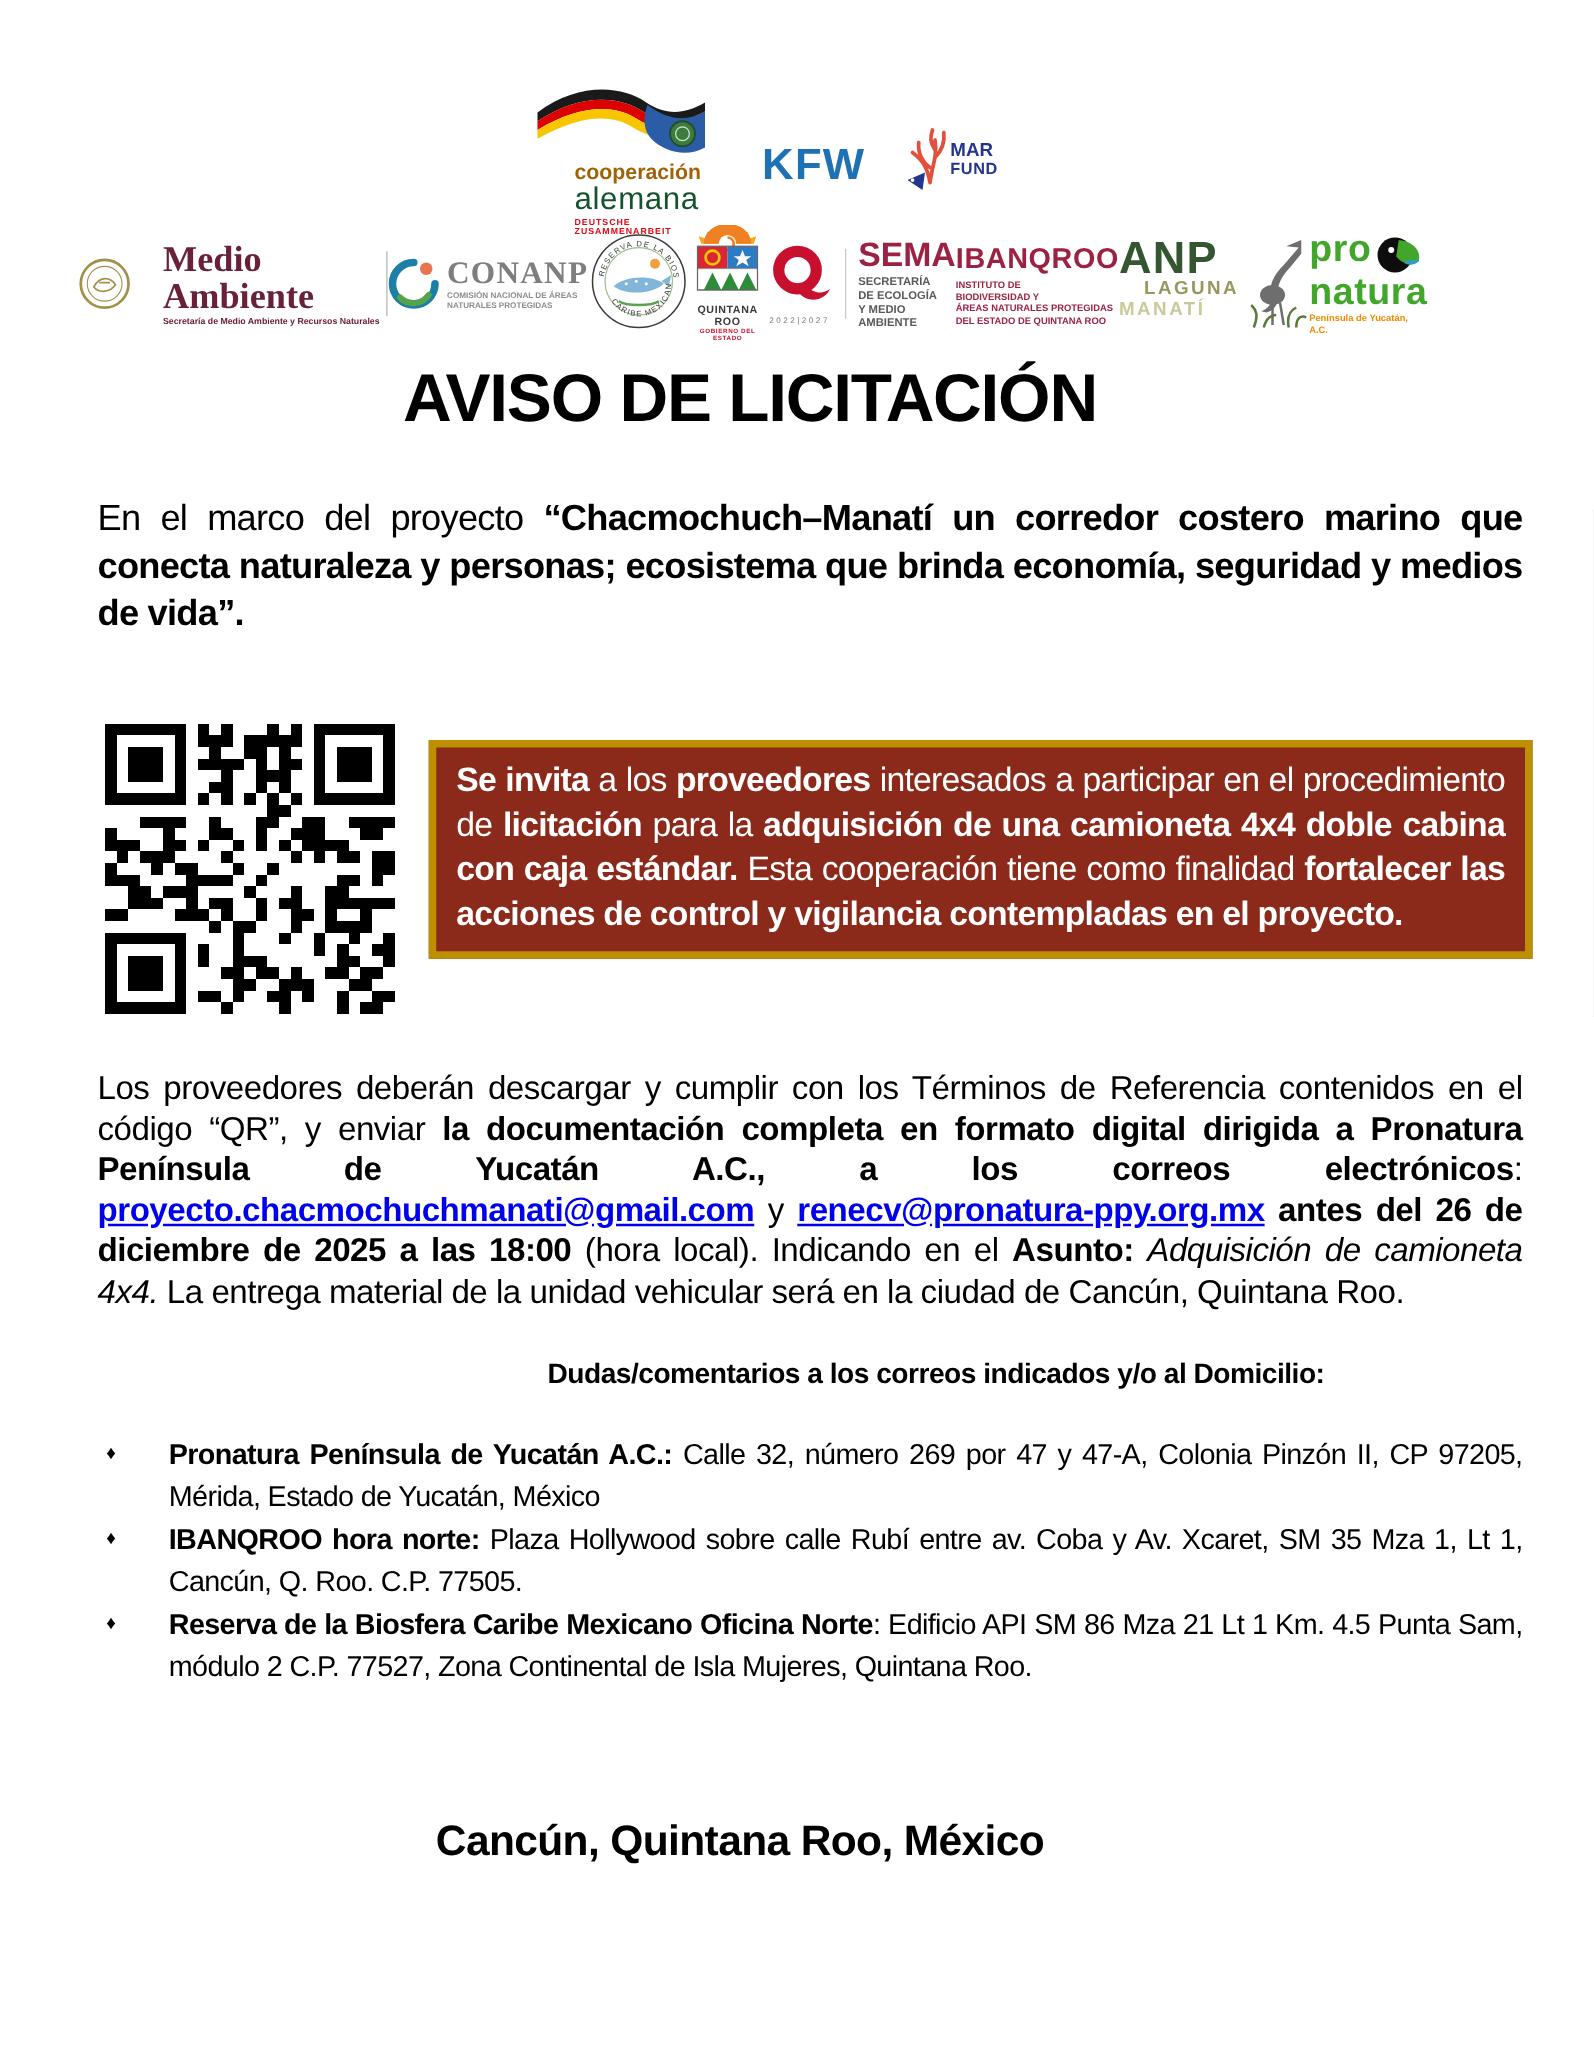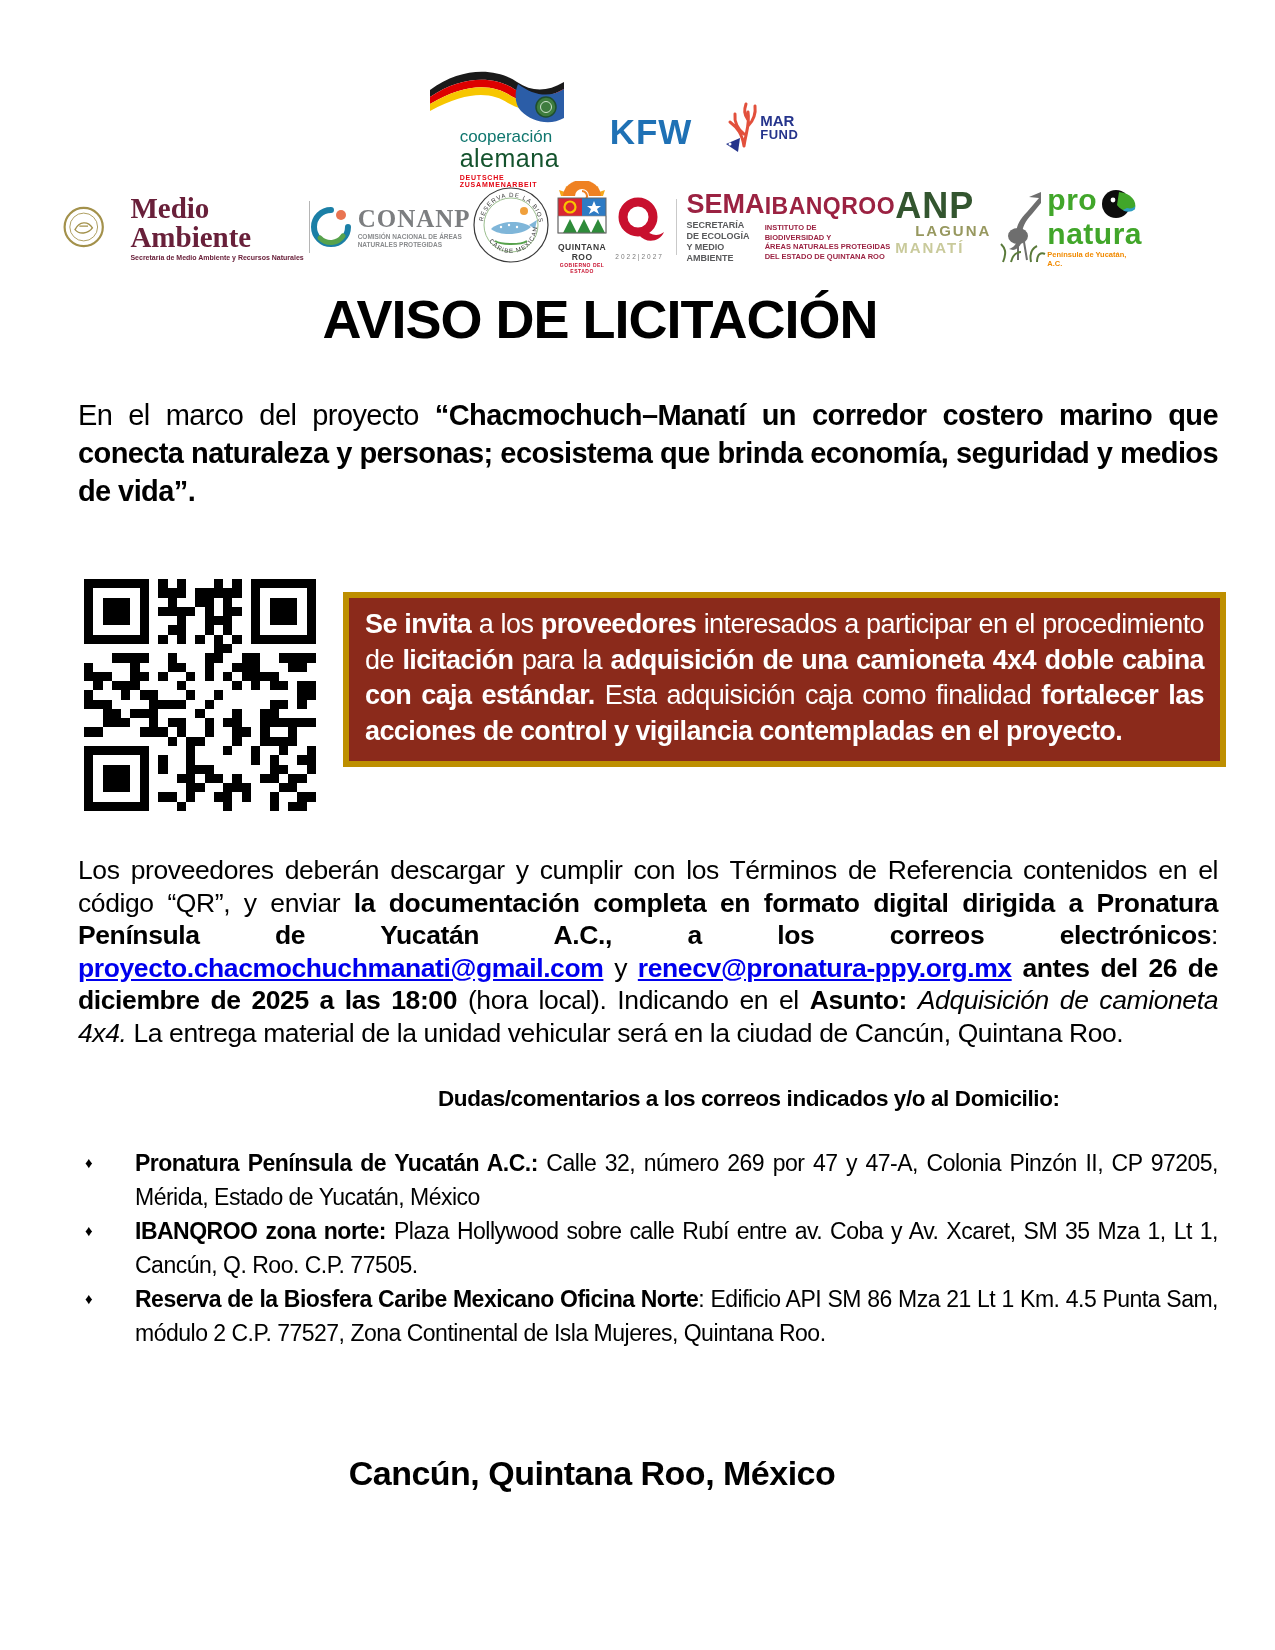--- a/index.html
+++ b/index.html
@@ -11,21 +11,21 @@
     font-family: "Liberation Sans", sans-serif;
     color: #000;
     overflow: hidden;
   }
   
   .logo-row1 {
     position: absolute; top: 62px; left: 0; width: 1220px;
     display: flex; justify-content: center; align-items: flex-start; gap: 28px;
   }
   .coop { width: 160px; text-align: left; }
-  .coop .t1 { font-weight: normal; font-size: 17px; color: #0f766e; line-height: 18px; margin-left: 38px;}
+  .coop .t1 { font-weight: bold; font-size: 17px; color: #a16207; line-height: 18px; margin-left: 38px;}
   .coop .t2 { font-size: 25px; color: #14532d; line-height: 25px; margin-left: 38px; letter-spacing: .5px;}
   .coop .t3 { font-size: 7px; font-weight: bold; color: #e30613; letter-spacing: .8px; margin-left: 38px; margin-top: 3px;}
   .kfw { margin-top: 50px; font-size: 35px; font-weight: bold; color: #1f71b5; letter-spacing: 1px; }
   .marfund { margin-top: 38px; position: relative; width: 78px; height: 62px; }
   .marfund .txt { position: absolute; right: 0; top: 14px; color: #25348c; font-weight: bold; text-align: left; line-height: 14px; font-size: 15px;}
   .marfund .txt .f2 { font-size: 13px; letter-spacing: .5px;}
   .logo-row2 {
     position: absolute; top: 183px; left: 62px; width: 1080px; height: 88px;
     display: flex; justify-content: space-between; align-items: center;
   }
@@ -537,26 +537,26 @@
         <rect x="23" y="23" width="1" height="1"></rect>
         <rect x="24" y="23" width="1" height="1"></rect>
         <rect x="10" y="24" width="1" height="1"></rect>
         <rect x="15" y="24" width="1" height="1"></rect>
         <rect x="20" y="24" width="1" height="1"></rect>
         <rect x="22" y="24" width="1" height="1"></rect>
         <rect x="23" y="24" width="1" height="1"></rect>
       </svg>
   </div>
 
-  <div class="red-box"><b>Se invita</b><span> a los </span><b>proveedores</b><span> interesados a participar en el procedimiento de </span><b>licitación</b><span> para la </span><b>adquisición de una camioneta 4x4 doble cabina con caja estándar.</b><span> Esta adquisición caja como finalidad </span><b>fortalecer las acciones de control y vigilancia contempladas en el proyecto.</b></div>
+  <div class="red-box"><b>Se invita</b><span> a los </span><b>proveedores</b><span> interesados a participar en el procedimiento de </span><b>licitación</b><span> para la </span><b>adquisición de una camioneta 4x4 doble cabina con caja estándar.</b><span> Esta cooperación tiene como finalidad </span><b>fortalecer las acciones de control y vigilancia contempladas en el proyecto.</b></div>
 
   <p class="par par2"><span>Los proveedores deberán descargar y cumplir con los Términos de Referencia contenidos en el código “QR”, y enviar </span><b>la documentación completa en formato digital dirigida a Pronatura Península de Yucatán A.C., a los correos electrónicos</b><span>: </span><a href="#">proyecto.chacmochuchmanati@gmail.com</a><span> y </span><a href="#">renecv@pronatura-ppy.org.mx</a><span> </span><b>antes del 26 de diciembre de 2025 a las 18:00</b><span> (hora local). Indicando en el </span><b>Asunto:</b><span> </span><span class="it">Adquisición de camioneta 4x4.</span><span> La entrega material de la unidad vehicular será en la ciudad de Cancún, Quintana Roo.</span></p>
 
   <p class="dudas">Dudas/comentarios a los correos indicados y/o al Domicilio:</p>
   <ul class="bullets">
     <li><b>Pronatura Península de Yucatán A.C.:</b><span> Calle 32, número 269 por 47 y 47-A, Colonia Pinzón II, CP 97205, Mérida, Estado de Yucatán, México</span></li>
-    <li><b>IBANQROO zona norte:</b><span> Plaza Hollywood sobre calle Rubí entre av. Coba y Av. Xcaret, SM 35 Mza 1, Lt 1, Cancún, Q. Roo. C.P. 77505.</span></li>
+    <li><b>IBANQROO hora norte:</b><span> Plaza Hollywood sobre calle Rubí entre av. Coba y Av. Xcaret, SM 35 Mza 1, Lt 1, Cancún, Q. Roo. C.P. 77505.</span></li>
     <li><b>Reserva de la Biosfera Caribe Mexicano Oficina Norte</b><span>: Edificio API SM 86 Mza 21 Lt 1 Km. 4.5 Punta Sam, módulo 2 C.P. 77527, Zona Continental de Isla Mujeres, Quintana Roo.</span></li>
   </ul>
 
   <p class="footer">Cancún, Quintana Roo, México</p>
 
 </div>
 
 </body></html>

